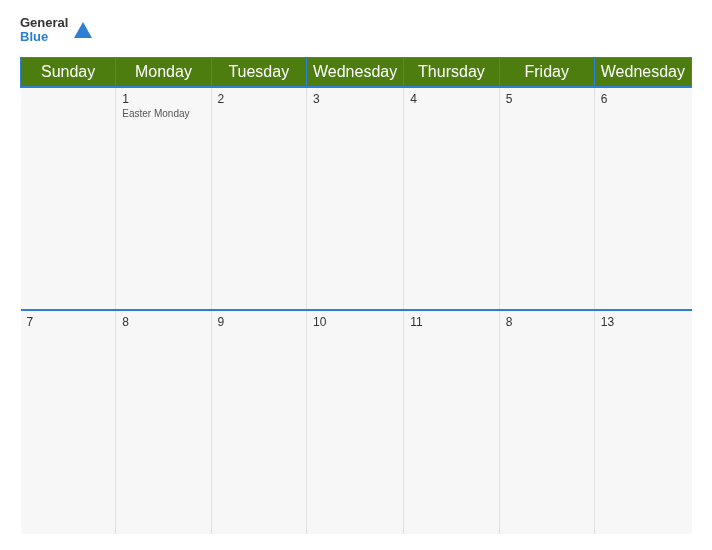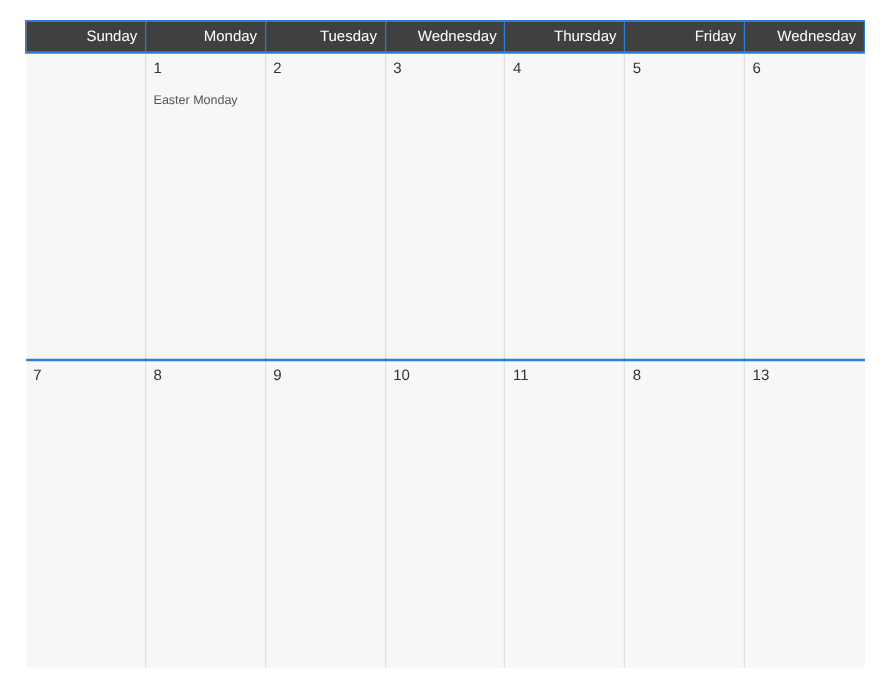--- a/index.html
+++ b/index.html
@@ -61,26 +61,26 @@
     }
 
     
     .calendar-table {
       width: 100%;
       border-collapse: collapse;
       flex: 1;
     }
 
     .calendar-table thead tr th {
-      background: #404040;
+      background: #4d7c0f;
       color: #fff;
-      font-size: 12px;
+      font-size: 16px;
       font-weight: normal;
       padding: 5px 6px;
-      text-align: right;
+      text-align: center;
       border: 1px solid #2b7fd4;
     }
 
     .calendar-table tbody tr {
       border-top: 2px solid #2b7fd4;
     }
 
     .calendar-table tbody tr td {
       vertical-align: top;
       padding: 4px 6px;
@@ -99,28 +99,44 @@
     .day-number {
       font-size: 12px;
       color: #333;
       display: block;
     }
 
     .event-label {
       font-size: 10px;
       color: #555;
       display: block;
-      margin-top: 14px;
+      margin-top: 2px;
     }
   </style>
 </head>
 <body>
 
 <div class="page">
 
+  <div class="header">
+
+    <div class="logo">
+      <div style="display:flex; flex-direction:column; align-items:flex-start;">
+        <span class="logo-text">General</span>
+        <span class="logo-text logo-blue">Blue</span>
+      </div>
+      <div style="display:flex; flex-direction:column; justify-content:center; padding-left:2px;">
+        <div style="width:0;height:0;border-left:9px solid transparent;border-right:9px solid transparent;border-bottom:16px solid #2b7fd4;"></div>
+      </div>
+    </div>
+
+    <h1 class="calendar-title"></h1>
+
+    <span class="region-label"></span>
+  </div>
 
   <table class="calendar-table">
     <thead>
       <tr>
 
       <th>Sunday</th>
           <th>Monday</th>
           <th>Tuesday</th>
           <th>Wednesday</th>
           <th>Thursday</th>

